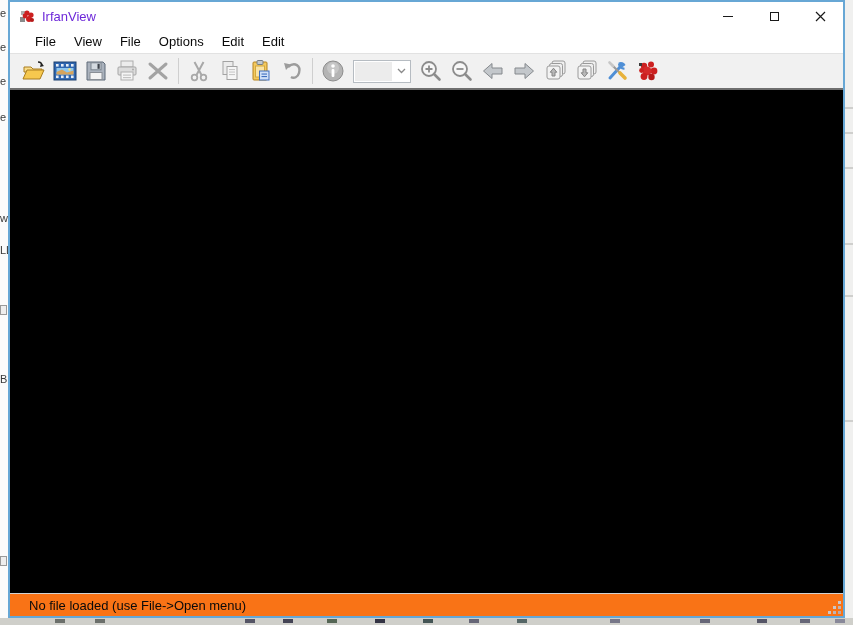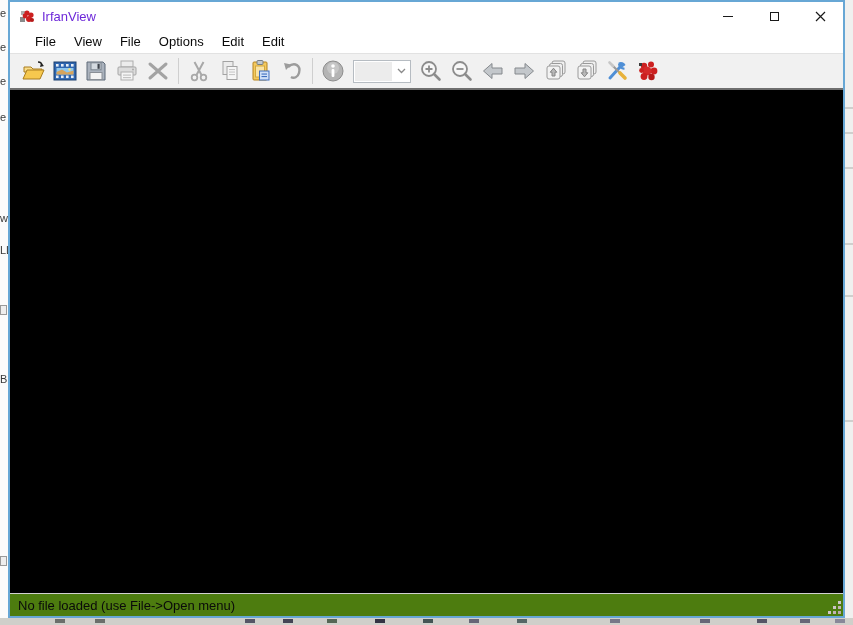--- a/index.html
+++ b/index.html
@@ -34,21 +34,21 @@
   .toolbar { height:37px; background:#f1f1f1; border-top:1px solid #e2e2e2; border-bottom:2px solid #6f6f6f;
              display:flex; align-items:center; padding-left:10px; flex:0 0 37px; }
   .tb-btn { width:28px; height:28px; display:flex; align-items:center; justify-content:center; background:transparent; border:none; margin-right:3px; }
   .tb-sep { width:1px; height:26px; background:#cfcfcf; margin:0 6px 0 3px; }
   .zoom-combo { width:58px; height:23px; border:1px solid #b6bcc2; background:#fff; display:flex; align-items:center; margin:0 6px 0 3px; }
   .zoom-combo input { width:37px; height:19px; border:none; background:#ececec; margin-left:1px; font-size:12px; outline:none; }
   .zoom-combo .chev { margin-left:auto; margin-right:4px; }
 
   .canvas { flex:1 1 auto; background:#000; }
 
-  .statusbar { height:23px; background:#4d7c0f; border-top:1px solid #d2d2d2; display:flex; align-items:center; padding-left:8px; flex:0 0 23px; position:relative; }
+  .statusbar { height:23px; background:#f97316; border-top:1px solid #d2d2d2; display:flex; align-items:center; padding-left:19px; flex:0 0 23px; position:relative; }
   .status-text { font-size:13px; color:#0a0a0a; }
   .grip { position:absolute; right:2px; bottom:2px; width:3px; height:3px; background:#b9a9a9;
     box-shadow:-5px 0 #c0b4b4, -10px 0 #cdc5c5, 0 -5px #c0b4b4, -5px -5px #cdc5c5, 0 -10px #cdc5c5; }
 </style>
 </head>
 <body>
 
 <div id="screen">
 
   <div class="bg-left">

